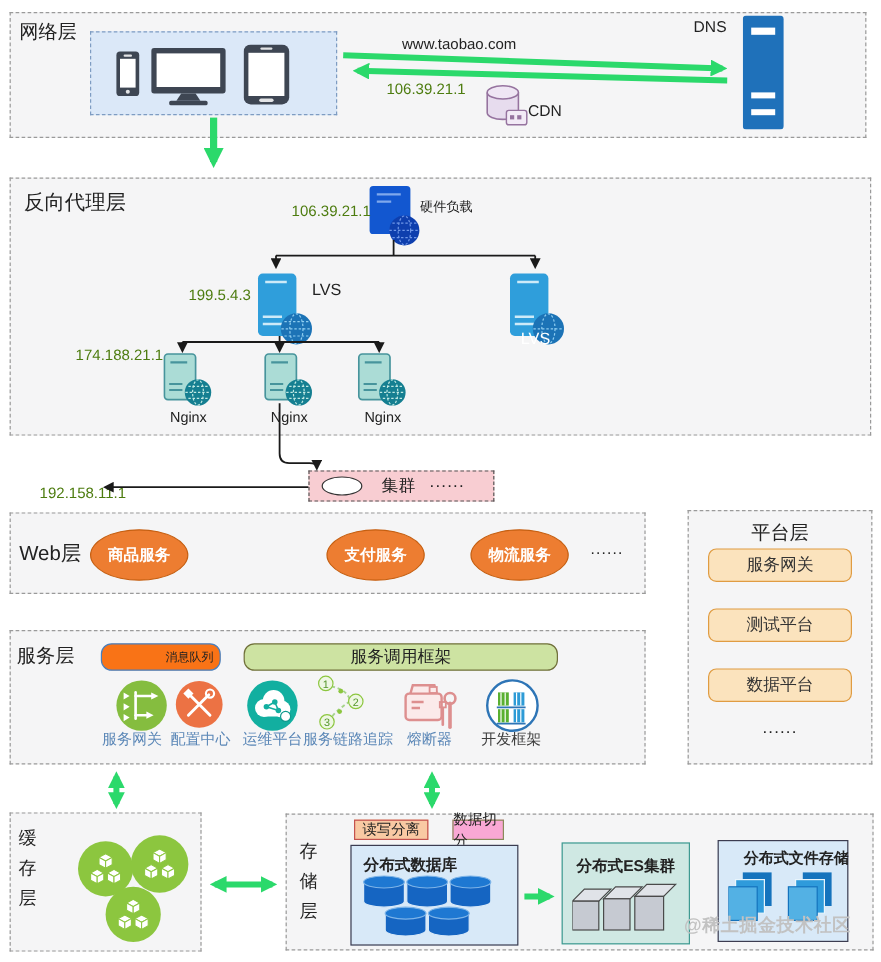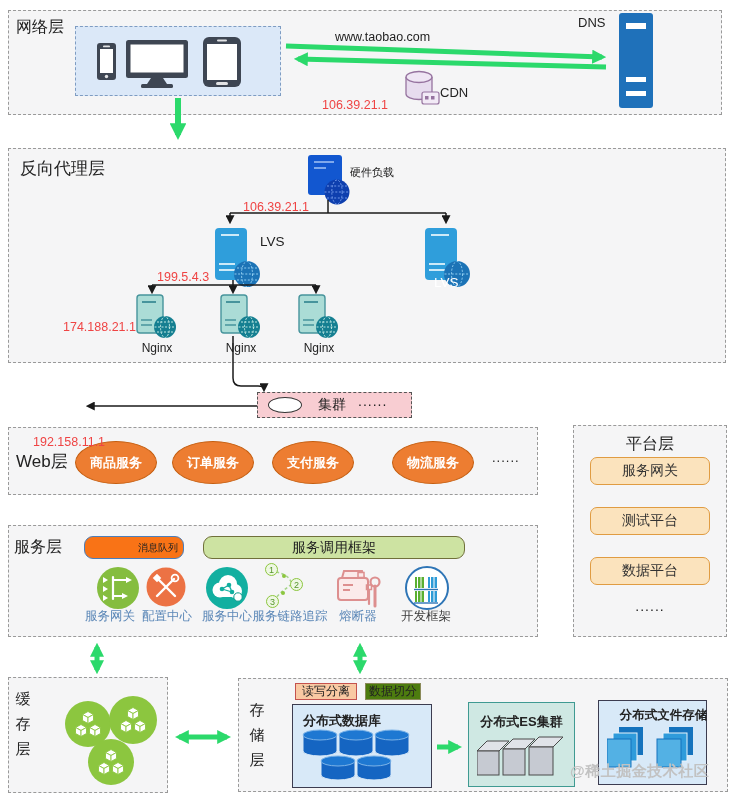--- a/index.html
+++ b/index.html
@@ -1,21 +1,21 @@
 <!DOCTYPE html>
 <html><head>
 <meta charset="utf-8">
 <style>
   html,body{margin:0;padding:0;background:#fff;}
   #stage{position:relative;width:734px;height:802px;background:#fff;overflow:hidden;
          font-family:"Liberation Sans","DejaVu Sans",sans-serif;color:#222;}
   .abs{position:absolute;}
   .layer{position:absolute;background:#f5f5f6;border:1.6px dashed #9a9a9a;box-sizing:border-box;}
   .lbl{position:absolute;color:#222;white-space:nowrap;}
-  .ip{font-size:12.5px;color:#ef4444;margin-top:31px;}
+  .ip{font-size:12.5px;color:#4d7c0f;}
   .vlabel{position:absolute;width:18px;font-size:15px;line-height:25px;color:#222;
           text-align:center;word-break:break-all;}
   .ellipse{position:absolute;background:#ed7d31;border:1px solid #c55f11;border-radius:50%;
            color:#fff;font-weight:bold;font-size:13px;display:flex;align-items:center;justify-content:center;}
   .pbtn{position:absolute;left:590px;width:120px;height:28px;background:#fbe3bd;border:1.5px solid #e09c42;
         border-radius:7px;font-size:14px;color:#333;display:flex;align-items:center;justify-content:center;box-sizing:border-box;}
   .tag{position:absolute;height:17px;font-size:12px;display:flex;align-items:center;justify-content:center;box-sizing:border-box;}
   .icolbl{position:absolute;top:608px;font-size:12.5px;color:#5b87b7;text-align:center;white-space:nowrap;}
   .ncirc{position:absolute;width:13px;height:13px;border-radius:50%;background:#eef7e3;border:1.5px solid #8cc63f;
          color:#55962c;font-size:9px;display:flex;align-items:center;justify-content:center;box-sizing:border-box;}
@@ -151,21 +151,20 @@
 
   <div class="abs" style="left:257px;top:392px;width:155px;height:26px;background:#f8cdd2;border:1.3px dashed #555;box-sizing:border-box;"></div>
   <div class="abs z2" style="left:268px;top:397px;width:34px;height:16px;background:#fff;border:1.3px solid #333;border-radius:50%;box-sizing:border-box;"></div>
   <div class="lbl z3" style="left:318px;top:396px;font-size:14px;">集群</div>
   <div class="lbl z3" style="left:358px;top:393px;font-size:14px;letter-spacing:1px;">......</div>
   <div class="lbl z3 ip" style="left:33px;top:404px;">192.158.11.1</div>
 
   <div class="layer" style="left:8px;top:427px;width:530px;height:68px;"></div>
   <div class="lbl z3" style="left:16px;top:450px;font-size:17px;">Web层</div>
   <div class="ellipse z2" style="left:75px;top:441px;width:80px;height:41px;">商品服务</div>
-  <div class="ellipse z2" style="left:172px;top:441px;width:80px;height:41px;">订单服务</div>
   <div class="ellipse z2" style="left:272px;top:441px;width:80px;height:41px;">支付服务</div>
   <div class="ellipse z2" style="left:392px;top:441px;width:80px;height:41px;">物流服务</div>
   <div class="lbl z3" style="left:492px;top:450px;font-size:13px;letter-spacing:1px;">......</div>
 
   <div class="layer" style="left:573px;top:425px;width:154px;height:212px;"></div>
   <div class="lbl z3" style="left:573px;top:434px;width:154px;text-align:center;font-size:16px;">平台层</div>
   <div class="pbtn z2" style="top:457px;">服务网关</div>
   <div class="pbtn z2" style="top:507px;">测试平台</div>
   <div class="pbtn z2" style="top:557px;">数据平台</div>
   <div class="lbl z3" style="left:573px;top:598px;width:154px;text-align:center;font-size:14px;letter-spacing:1px;">......</div>
@@ -244,21 +243,21 @@
     <line x1="13.5" y1="26" x2="13.5" y2="37" stroke="#fff" stroke-width="1"></line>
     <line x1="17" y1="26" x2="17" y2="37" stroke="#fff" stroke-width="1"></line>
     <line x1="26.5" y1="26" x2="26.5" y2="37" stroke="#fff" stroke-width="1"></line>
     <line x1="30" y1="26" x2="30" y2="37" stroke="#fff" stroke-width="1"></line>
     <line x1="10" y1="24.5" x2="34" y2="24.5" stroke="#2e75b6" stroke-width="1.4"></line>
     <line x1="10" y1="38" x2="34" y2="38" stroke="#2e75b6" stroke-width="1.4"></line>
   </svg>
 
   <div class="icolbl" style="left:84px;width:52px;">服务网关</div>
   <div class="icolbl" style="left:141px;width:52px;">配置中心</div>
-  <div class="icolbl" style="left:201px;width:52px;">服务中心</div>
+  <div class="icolbl" style="left:201px;width:52px;">运维平台</div>
   <div class="icolbl" style="left:252px;width:76px;">服务链路追踪</div>
   <div class="icolbl" style="left:338px;width:40px;">熔断器</div>
   <div class="icolbl" style="left:400px;width:52px;color:#3d3d3d;">开发框架</div>
 
   <div class="layer" style="left:8px;top:677px;width:160px;height:116px;"></div>
   <div class="vlabel z3" style="left:14px;top:686px;">缓存层</div>
   <svg class="abs z2" style="left:56px;top:690px;" width="110" height="100">
     <g>
       <circle cx="32" cy="34" r="23" fill="#8cc63f"></circle>
       <circle cx="77" cy="30" r="24" fill="#8cc63f"></circle>
@@ -309,21 +308,21 @@
           <polygon points="0,-5.5 5.5,-2.5 0,0.5 -5.5,-2.5"></polygon>
           <polygon points="-5.5,-2.5 0,0.5 0,6.5 -5.5,3.5"></polygon>
           <polygon points="5.5,-2.5 0,0.5 0,6.5 5.5,3.5"></polygon>
         </g>
     </g>
   </svg>
 
   <div class="layer" style="left:238px;top:678px;width:490px;height:114px;"></div>
   <div class="vlabel z3" style="left:248px;top:697px;">存储层</div>
   <div class="tag z2" style="left:295px;top:683px;width:62px;background:#f9c9a3;border:1.2px solid #c4524e;">读写分离</div>
-  <div class="tag z2" style="left:365px;top:683px;width:56px;background:#4d7c0f;border:1.2px solid #8a8a5a;">数据切分</div>
+  <div class="tag z2" style="left:377px;top:683px;width:43px;background:#f9a8d4;border:1.2px solid #8a8a5a;">数据切分</div>
 
   <div class="abs z2" style="left:468px;top:702px;width:107px;height:85px;background:#cfe8e3;border:1.3px solid #3f9a92;box-sizing:border-box;">
     <div class="lbl" style="left:0;top:10px;width:105px;text-align:center;font-size:13px;font-weight:600;">分布式ES集群</div>
     <svg class="abs" style="left:8px;top:30px;" width="94" height="48">
       <g stroke="#4a4a4a" stroke-width="1">
         <polygon points="0,18 10,8 32,8 22,18" fill="#e0e3e8"></polygon>
           <rect x="0" y="18" width="22" height="24" fill="#c6cad2"></rect>
         <polygon points="26,16 36,6 58,6 48,16" fill="#e0e3e8"></polygon>
           <rect x="26" y="16" width="22" height="26" fill="#c6cad2"></rect>
         <polygon points="52,14 62,4 86,4 76,14" fill="#e0e3e8"></polygon>

